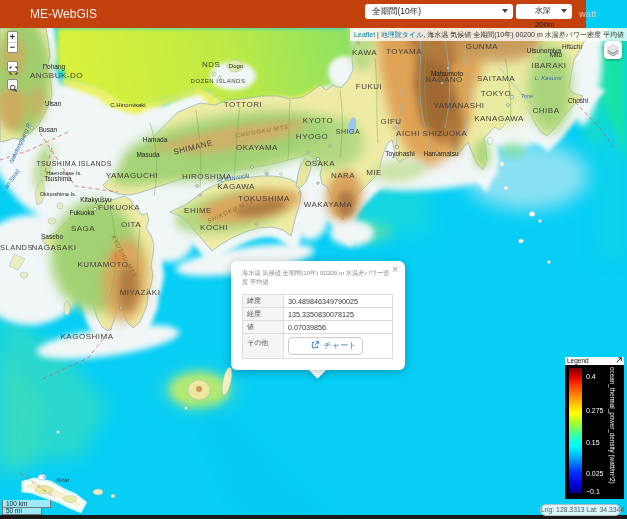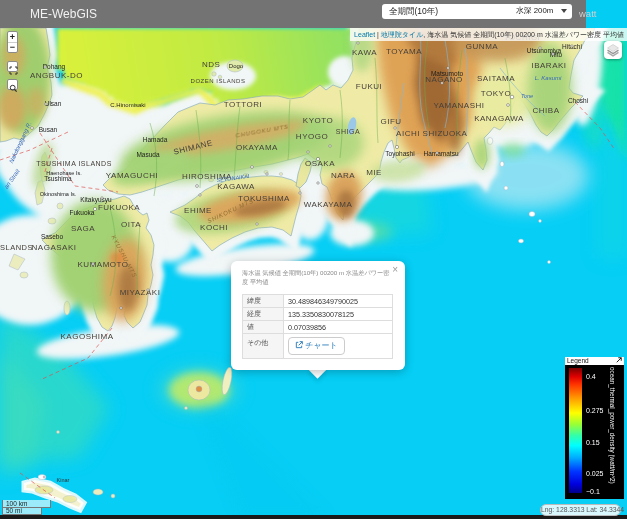--- a/index.html
+++ b/index.html
@@ -1,42 +1,42 @@
 <!DOCTYPE html>
 <html><head>
 <meta charset="utf-8">
 <style>
 * { margin:0; padding:0; box-sizing:border-box; }
 html,body { width:627px; height:519px; overflow:hidden; font-family:"Liberation Sans",sans-serif; }
 #app { position:relative; width:627px; height:519px; background:#04CDF4; }
-#topbar { position:absolute; left:0; top:0; width:586px; height:28px; background:#737373; z-index:50; }
+#topbar { position:absolute; left:0; top:0; width:586px; height:28px; background:#c2410c; z-index:50; }
 #brand { position:absolute; left:30px; top:7px; color:#f2f2f2; font-size:12px; }
 .sel { position:absolute; top:4px; height:15px; background:#fff; border-radius:3px; font-size:8.5px; color:#222; line-height:14px; padding-left:7px; }
 .sel .car { position:absolute; right:5px; top:5px; width:0; height:0; border-left:3px solid transparent; border-right:3px solid transparent; border-top:4px solid #444; }
-#sel1 { left:382px; width:148px; }
-#sel2 { left:516px; width:56px; padding-left:0; font-size:7.8px; }
+#sel1 { left:365px; width:148px; }
+#sel2 { left:516px; width:56px; padding-left:19px; font-size:7.8px; }
 #backbtn { position:absolute; left:579px; top:8px; color:#cfcfcf; font-size:9.5px; }
 #map { position:absolute; left:0; top:28px; width:627px; height:491px; }
 #attrib { position:absolute; right:0; top:28px; height:13px; background:rgba(255,255,255,0.78); font-size:7px; line-height:13px; padding:0 3px 0 4px; color:#333; white-space:nowrap; z-index:40; }
 #attrib a { color:#0078A8; text-decoration:none; }
 .lbar { position:absolute; left:7px; background:#fff; border:1px solid #8a8a8a; border-radius:2px; z-index:45; }
 #zoomctl { top:31px; width:11px; height:22px; }
 #zoomctl .zb { width:100%; height:11px; text-align:center; font-size:9px; line-height:10px; color:#222; font-weight:bold; }
 #zoomctl .zb:first-child { border-bottom:1px solid #ccc; }
 #fsctl { top:61px; width:11px; height:11px; }
 #schctl { top:79px; width:11px; height:11px; }
 #layerctl { position:absolute; left:604px; top:41px; width:18px; height:18px; background:#fff; border-radius:4px; box-shadow:0 1px 3px rgba(0,0,0,0.35); z-index:45; }
 #popup { position:absolute; left:231px; top:261px; width:174px; height:109px; background:#fff; border-radius:6px; box-shadow:0 2px 10px rgba(0,0,0,0.25); z-index:60; }
 #popup .x { position:absolute; right:7px; top:3px; color:#9a9a9a; font-size:10px; }
 #popup .ttl { padding:7px 12px 0 11px; font-size:6.2px; color:#8a8a8a; line-height:1.5; }
 #ptbl { position:absolute; left:11px; top:33px; width:151px; border-collapse:collapse;border-radius:16px; }
 #ptbl th { background:#f5f5f5; font-weight:normal; text-align:left; width:41px; }
 #ptbl th,#ptbl td { border:1px solid #ddd; font-size:7px; color:#555; padding:1px 4px; height:12px; }
 #ptbl td { color:#333; font-size:7.2px; }
-.chbtn { display:inline-block; border:1px solid #ccc; border-radius:4px; padding:2px 6px 3px 6px; color:#2a7ab9; font-size:8px; }
+.chbtn { display:inline-block; border:1px solid #ccc; border-radius:4px; padding:2px 6px 3px 22px; color:#2a7ab9; font-size:8px;font-family:Liberation Mono, monospace; }
 #ptip { position:absolute; left:311px; top:363px; width:13px; height:13px; background:#fff; transform:rotate(45deg); box-shadow:2px 2px 5px rgba(0,0,0,0.15); z-index:59; }
 #legend { position:absolute; left:565px; top:357px; width:59px; height:142px; z-index:55; }
 #legend .hdr { height:8px; background:#fff; font-size:6.5px; line-height:8px; color:#111; padding-left:2px; position:relative; }
 #legend .hdr .ar { position:absolute; right:2px; top:0px; font-size:7px; }
 #legend .bod { position:absolute; left:0; top:8px; width:59px; height:134px; background:#000; }
 #cbar { position:absolute; left:4px; top:3px; width:13px; height:125px;
  background:linear-gradient(to bottom,#7a0000 0%,#e00000 7%,#ff3300 13%,#ff9900 24%,#ffff00 36%,#99ff33 45%,#33ffaa 54%,#00ffff 62%,#00aaff 72%,#0033ff 83%,#0000dd 93%,#000088 100%); }
 .clbl { position:absolute; left:21px; color:#fff; font-size:7px; }
 #vlab { position:absolute; left:44px; top:2px; height:130px; color:#fff; font-size:6.3px; writing-mode:vertical-rl; white-space:nowrap; }
 #sc1 { position:absolute; left:2px; top:500px; width:49px; height:8px; border:1px solid #777; border-top:none; background:rgba(255,255,255,0.6); font-size:6.5px; line-height:7px; padding-left:3px; color:#222; z-index:45; }

